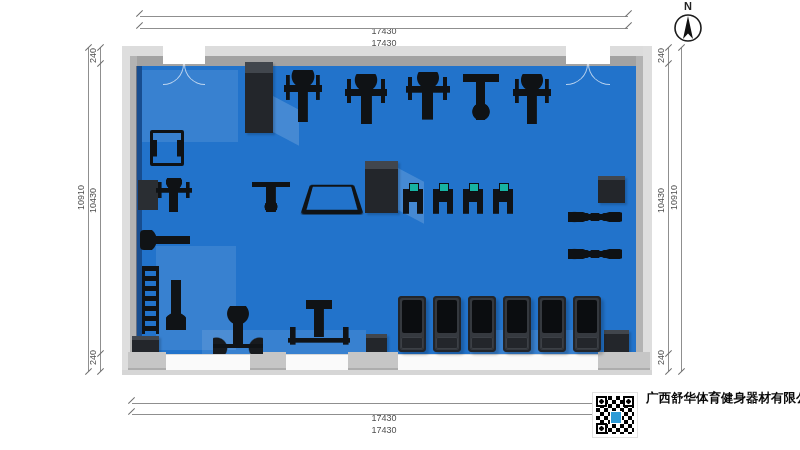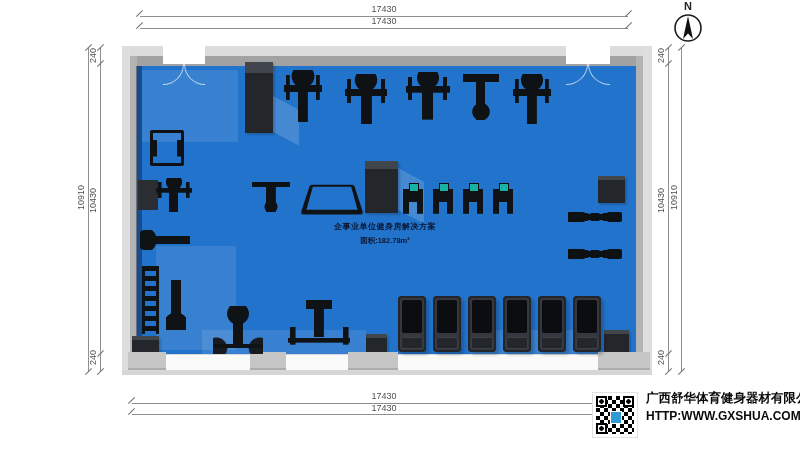--- a/index.html
+++ b/index.html
@@ -9,21 +9,21 @@
   .dim-h{position:absolute;height:0;border-top:1px solid #8f8f8f;z-index:2;}
   .dim-h::before,.dim-h::after{content:"";position:absolute;top:-4px;width:9px;border-top:1px solid #6f6f6f;transform:rotate(-45deg);}
   .dim-h::before{left:-5px;}
   .dim-h::after{right:-5px;}
   .dim-v{position:absolute;width:0;border-left:1px solid #8f8f8f;z-index:2;}
   .dim-v::before,.dim-v::after{content:"";position:absolute;left:-5px;width:9px;border-top:1px solid #6f6f6f;transform:rotate(-45deg);}
   .dim-v::before{top:-1px;}
   .dim-v::after{bottom:-1px;}
   .vtick{position:absolute;width:9px;border-top:1px solid #6f6f6f;transform:rotate(-45deg);z-index:2;}
   .dimlabel{position:absolute;font-size:9px;color:#4f4f4f;line-height:1;white-space:nowrap;z-index:2;}
-  .dimlabel-h{transform:translateX(-50%);}
+  .dimlabel-h{transform:translateX(-50%);margin-top:22px;}
   .dimlabel-v{writing-mode:vertical-rl;transform:rotate(180deg);}
 
   
   .north{position:absolute;left:668px;top:0;width:40px;height:62px;text-align:center;z-index:3;}
   .north .n{display:block;font-size:11px;font-weight:bold;color:#222;line-height:12px;}
 
   
   .plan{position:absolute;left:0;top:0;width:800px;height:450px;z-index:3;}
   .floor{position:absolute;background:#2273cb;}
   .wall{position:absolute;}
@@ -213,34 +213,29 @@
         <div class="item benchpress" style="left: 213px; top: 306px; width: 50px; height: 48px;"></div>
         <div class="item bbrack" style="left: 288px; top: 300px; width: 62px; height: 52px;"></div>
         <div class="item treadmill" style="left: 398px; top: 296px; width: 28px; height: 56px;"></div>
         <div class="item treadmill" style="left: 433px; top: 296px; width: 28px; height: 56px;"></div>
         <div class="item treadmill" style="left: 468px; top: 296px; width: 28px; height: 56px;"></div>
         <div class="item treadmill" style="left: 503px; top: 296px; width: 28px; height: 56px;"></div>
         <div class="item treadmill" style="left: 538px; top: 296px; width: 28px; height: 56px;"></div>
         <div class="item treadmill" style="left: 573px; top: 296px; width: 28px; height: 56px;"></div>
       </div>
 
-    <div class="floor-label">
-      <span class="l1">企事业单位健身房解决方案</span>
-      <span class="l2">面积:182.78m²</span>
-    </div>
   </div>
 
 
   <div class="company">
     <div class="qr">
       <div class="mat"></div>
       <div class="f f1"></div>
       <div class="f f2"></div>
       <div class="f f3"></div>
       <div class="logo"></div>
     </div>
     <div class="txt">
       <span class="name">广西舒华体育健身器材有限公司</span>
-      <span class="web">HTTP:WWW.GXSHUA.COM</span>
     </div>
   </div>
 
 </div>
 
 </body></html>

